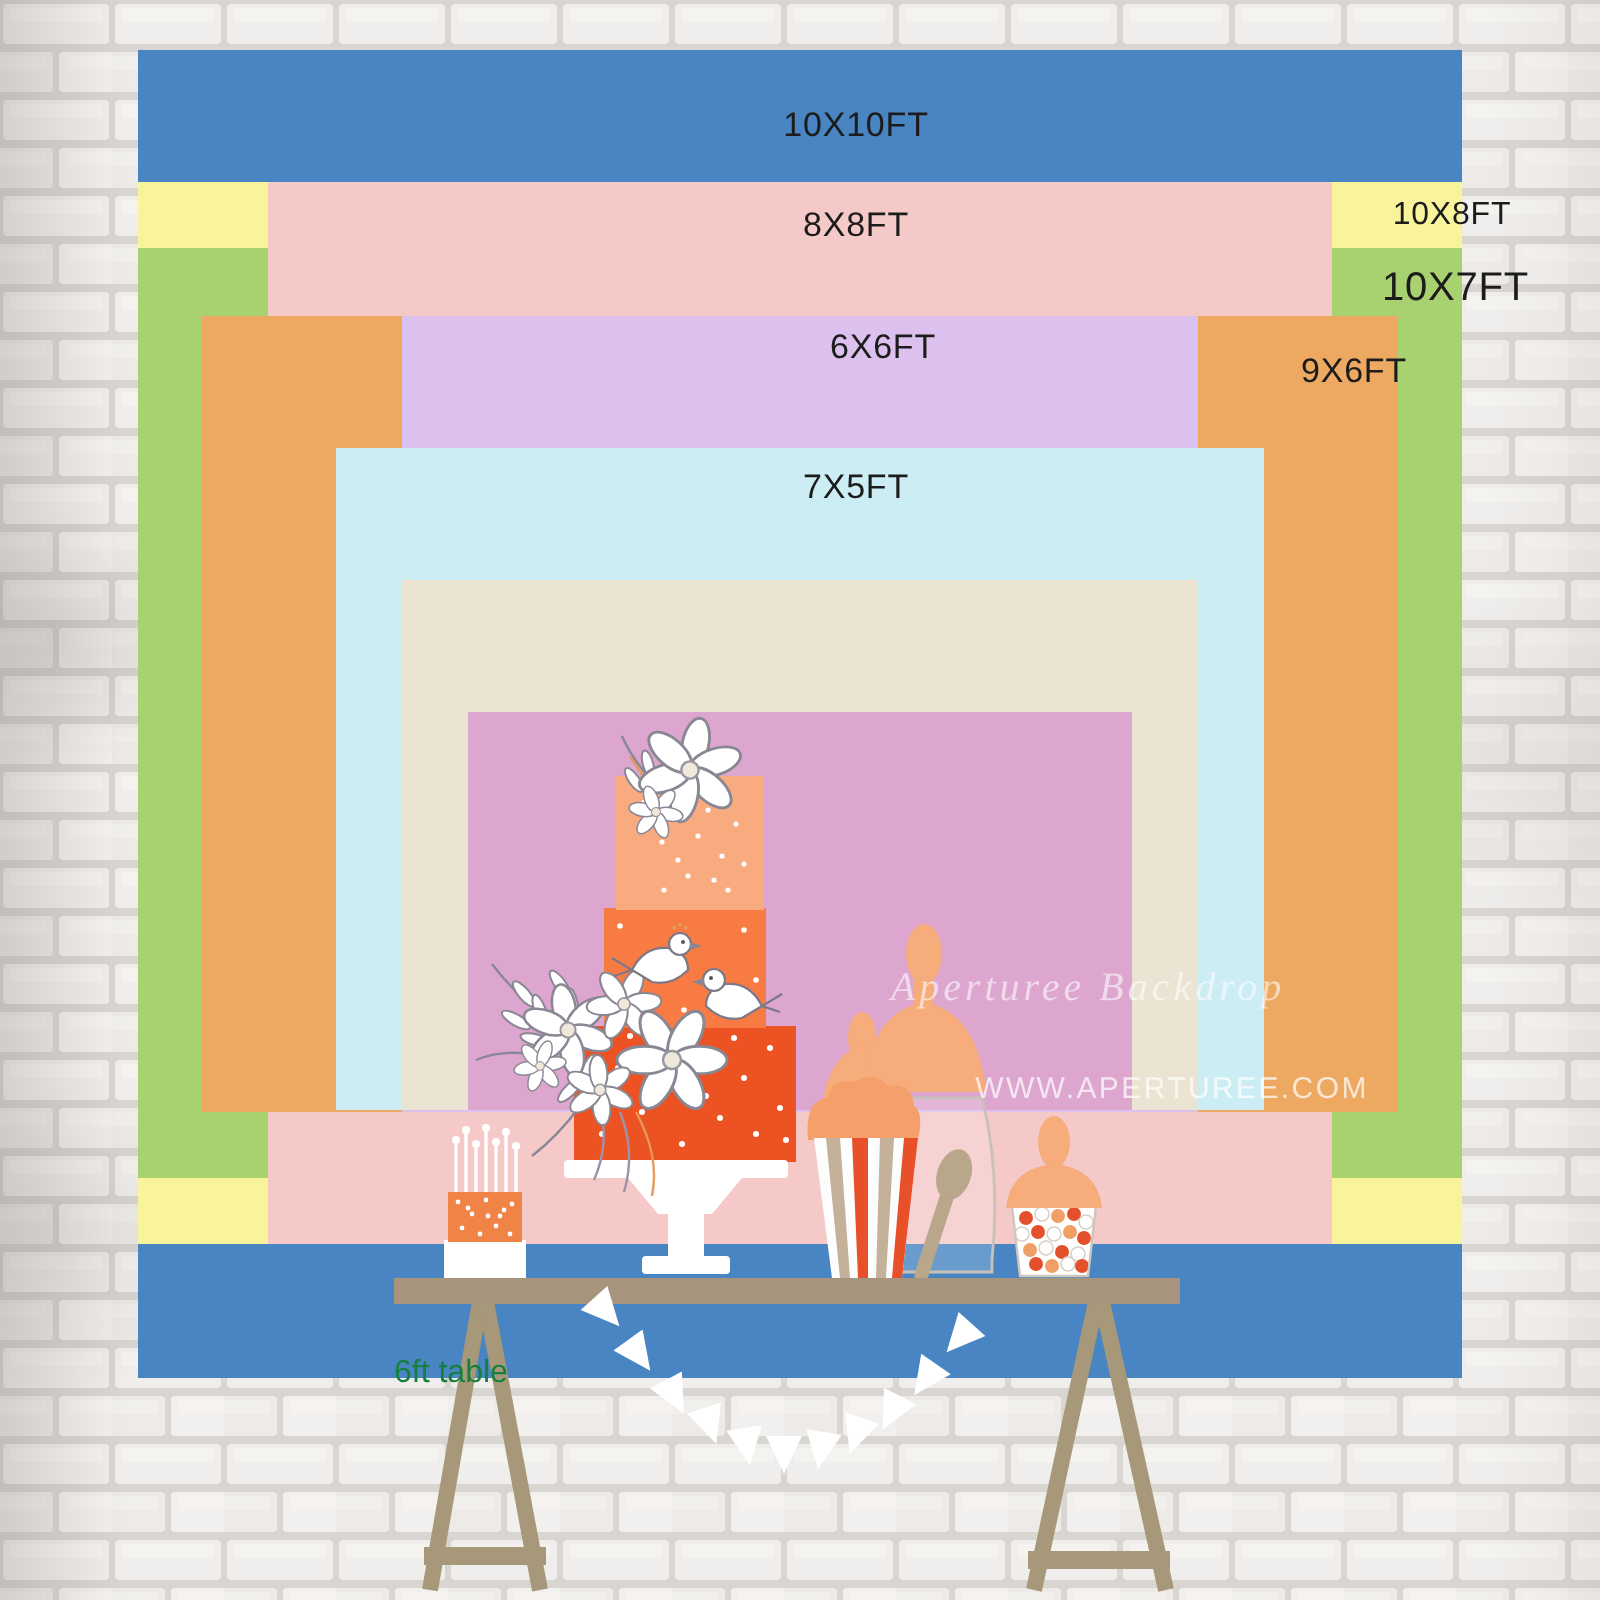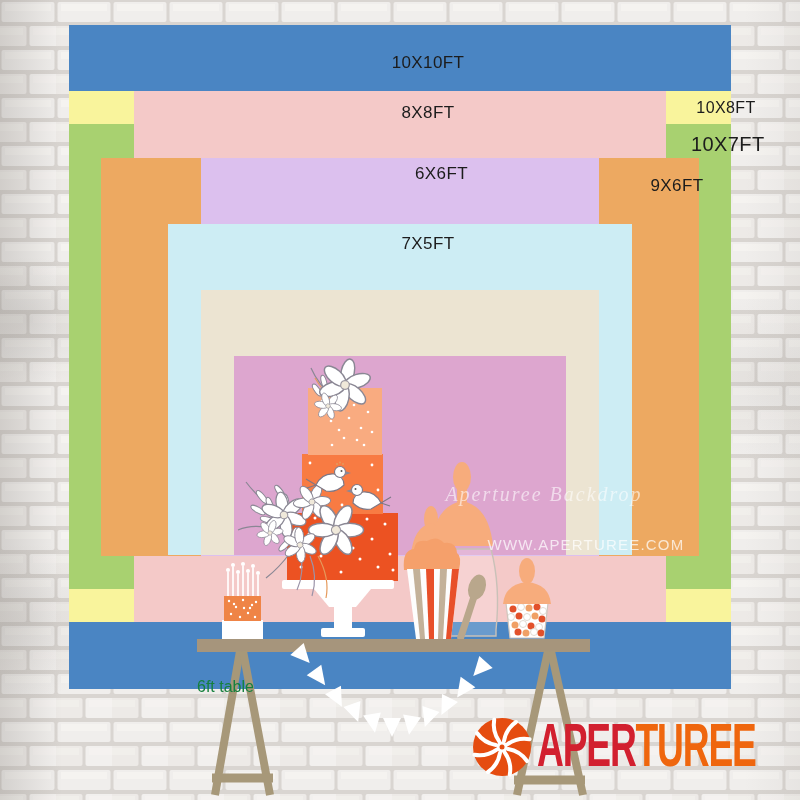--- a/index.html
+++ b/index.html
@@ -314,32 +314,14 @@
       <polygon points="-9,0 9,0 0,19" transform="translate(468,682) rotate(35)"></polygon>
       <polygon points="-9,0 9,0 0,19" transform="translate(486,662) rotate(42)"></polygon>
     </g>
   </svg>
 
   <div class="wm1">Aperturee Backdrop</div>
   <div class="wm2">WWW.APERTUREE.COM</div>
 
   <div class="tbl-label">6ft table</div>
 
-  <div class="logo">
-    <svg class="logo-icon" width="62" height="62" viewBox="-31 -31 62 62">
-      <circle r="29" fill="#e54c10"></circle>
-      <g stroke="#ffffff" stroke-width="4" fill="none" stroke-linecap="round">
-        <path d="M2,-6 Q4,-18 14,-25"></path>
-        <path d="M2,-6 Q4,-18 14,-25" transform="rotate(45)"></path>
-        <path d="M2,-6 Q4,-18 14,-25" transform="rotate(90)"></path>
-        <path d="M2,-6 Q4,-18 14,-25" transform="rotate(135)"></path>
-        <path d="M2,-6 Q4,-18 14,-25" transform="rotate(180)"></path>
-        <path d="M2,-6 Q4,-18 14,-25" transform="rotate(225)"></path>
-        <path d="M2,-6 Q4,-18 14,-25" transform="rotate(270)"></path>
-        <path d="M2,-6 Q4,-18 14,-25" transform="rotate(315)"></path>
-      </g>
-      <circle r="5.5" fill="#ffffff"></circle>
-      <circle r="2.5" fill="#e54c10"></circle>
-    </svg>
-    <div class="logo-text"><span style="color: rgb(210, 32, 47);">APER</span><span style="color: rgb(239, 102, 14);">TUREE</span></div>
-  </div>
 
 </div>
 
 </body></html>

